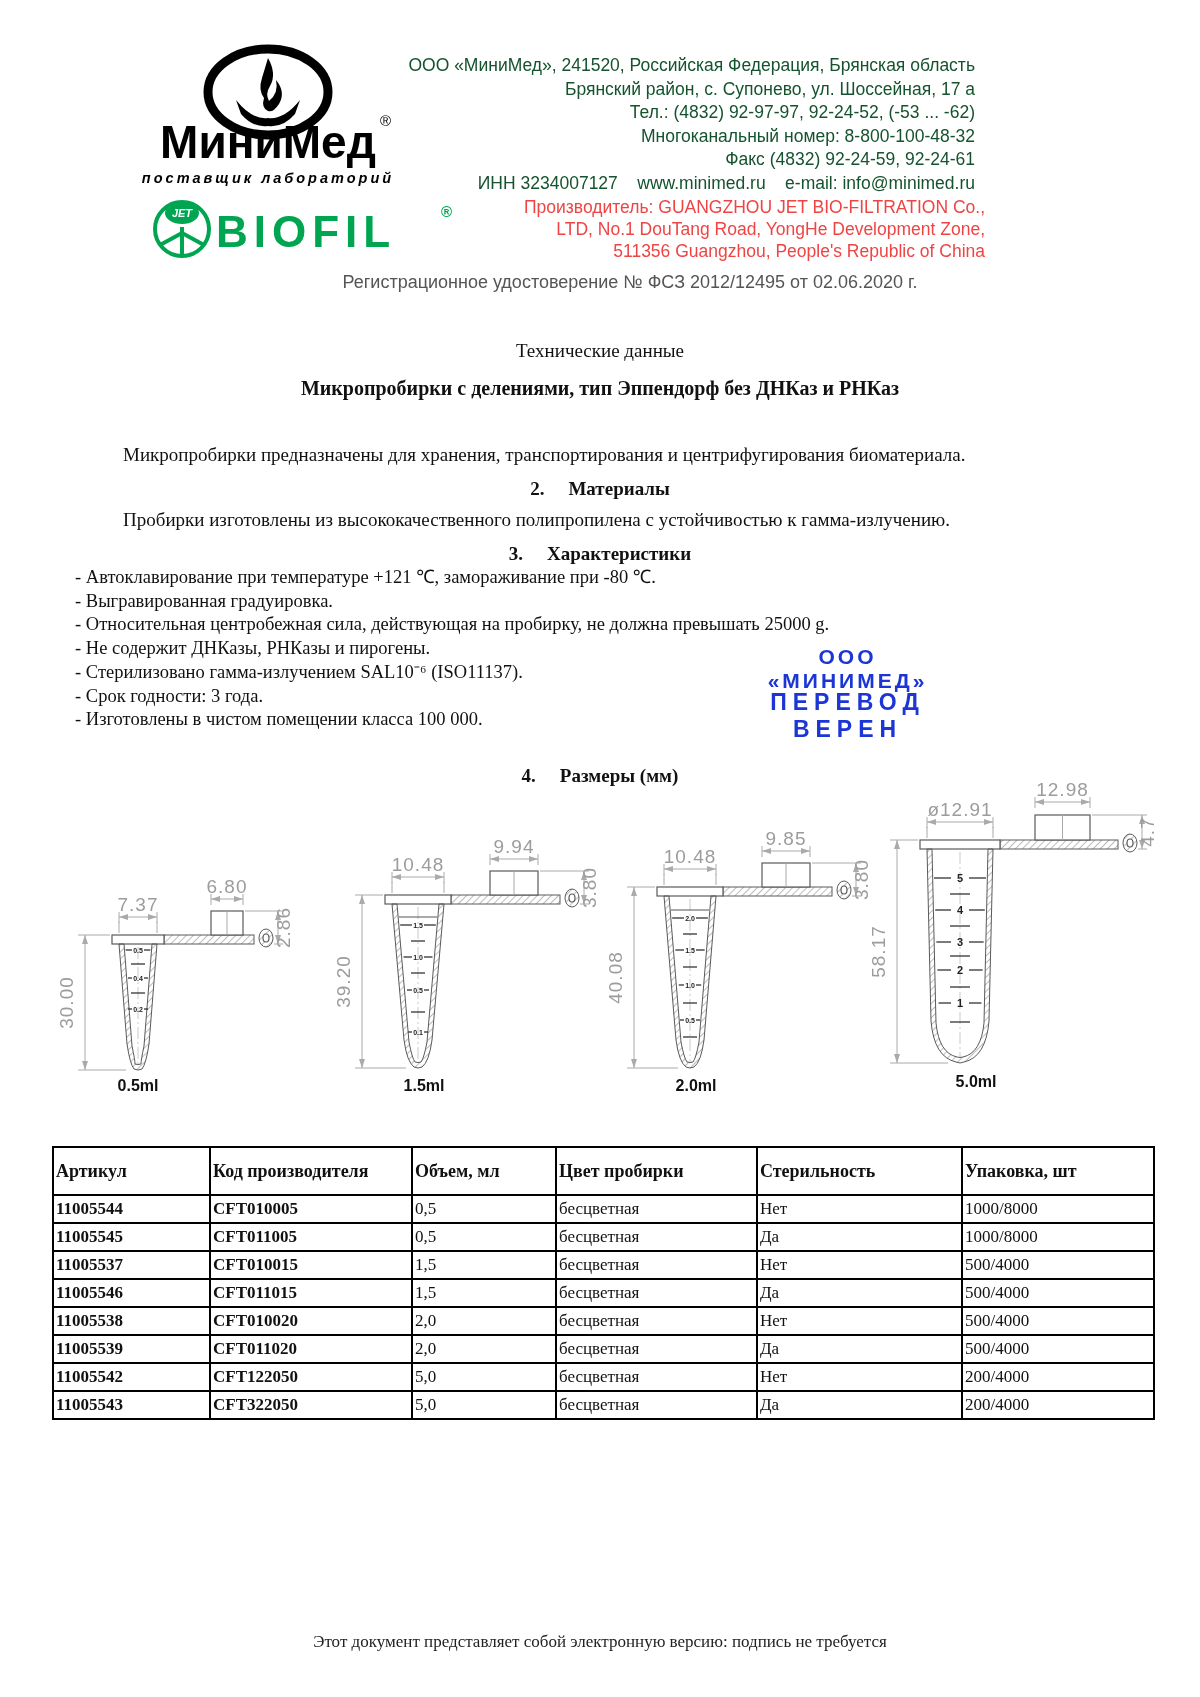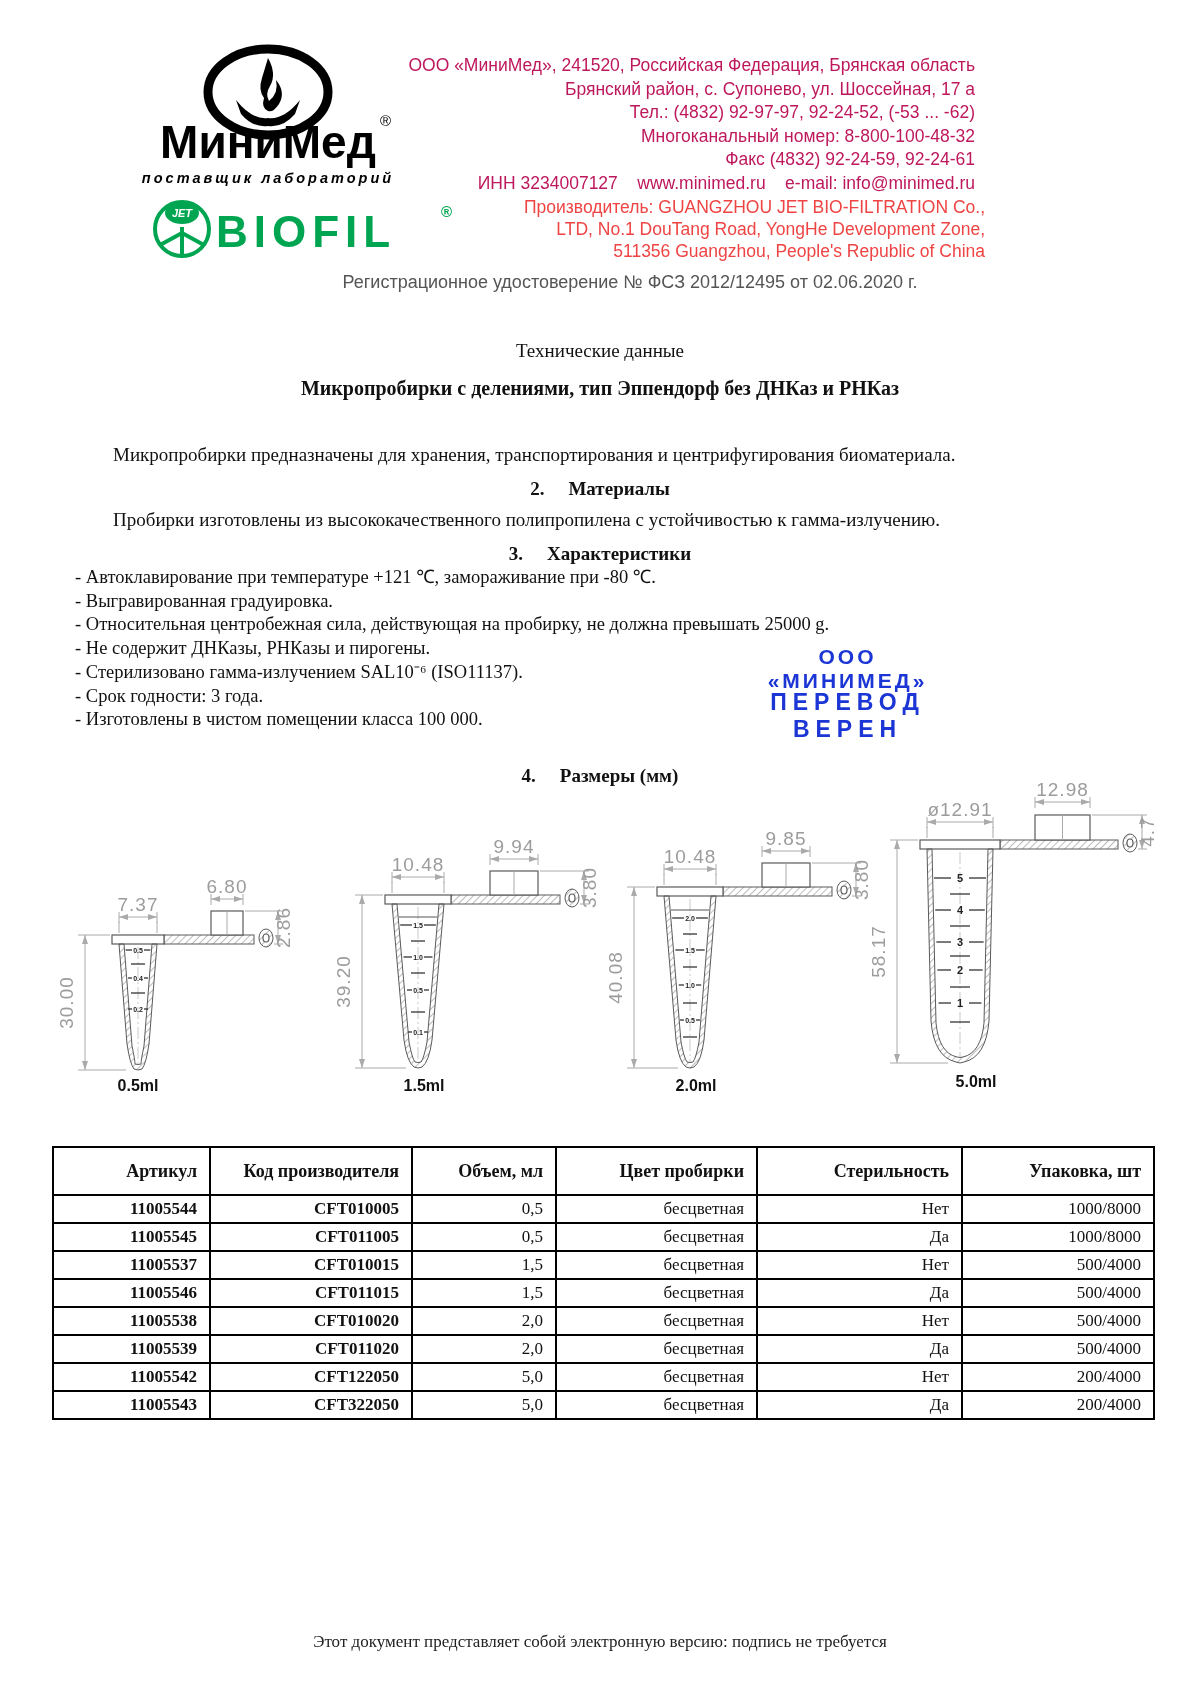--- a/index.html
+++ b/index.html
@@ -1,40 +1,40 @@
 <!DOCTYPE html>
 <html><head>
 <meta charset="utf-8">
 <style>
   html,body{margin:0;padding:0;background:#fff;}
   .page{position:relative;width:1200px;height:1697px;background:#fff;overflow:hidden;
         font-family:"Liberation Serif",serif;color:#111;}
   .abs{position:absolute;}
   
   .contact{position:absolute;top:54px;right:225px;text-align:right;
-           font-family:"Liberation Sans",sans-serif;font-size:17.5px;line-height:23.5px;color:#be185d;}
+           font-family:"Liberation Sans",sans-serif;font-size:17.5px;line-height:23.5px;color:#14532d;}
   .manu{position:absolute;top:196px;right:215px;text-align:right;
         font-family:"Liberation Sans",sans-serif;font-size:17.5px;line-height:22px;color:#ef4444;}
   .reg{position:absolute;top:272px;left:160px;width:940px;text-align:center;
        font-family:"Liberation Sans",sans-serif;font-size:18px;color:#555;}
   
   .title{position:absolute;top:340px;left:0;width:100%;text-align:center;font-weight:normal;font-size:19px;}
   .subtitle{position:absolute;top:377px;left:0;width:100%;text-align:center;font-weight:bold;font-size:20px;}
   .sec-h{position:absolute;left:0;width:100%;text-align:center;font-weight:bold;font-size:19px;}
   .sec-h .gap{margin-left:24px;}
-  .body-p{position:absolute;left:65px;width:1055px;font-size:19px;text-indent:48px;}
+  .body-p{position:absolute;left:75px;width:1055px;font-size:19px;text-indent:48px;}
   .bullets{position:absolute;left:75px;top:566px;width:1080px;font-size:18.5px;line-height:23.7px;}
   .stamp{position:absolute;left:740px;width:215px;text-align:center;color:#1c36d6;
          font-family:"Liberation Sans",sans-serif;font-weight:bold;}
   .stamp1{top:645px;font-size:21px;letter-spacing:3px;}
   .stamp2{top:689px;font-size:23px;letter-spacing:6px;}
   
   .spec{position:absolute;left:52px;top:1146px;border-collapse:collapse;table-layout:fixed;
         font-family:"Liberation Serif",serif;}
-  .spec th,.spec td{border:2.5px solid #000;text-align:right;padding:0 12px;overflow:hidden;}
+  .spec th,.spec td{border:2.5px solid #000;text-align:left;padding:0 2px;overflow:hidden;}
   .spec th{height:46px;font-size:18px;font-weight:bold;line-height:21px;}
   .spec td{height:26px;font-size:17px;}
   .spec td.b{font-weight:bold;}
   .footer{position:absolute;top:1632px;left:0;width:100%;text-align:center;font-size:17px;color:#222;}
   
   #dwg{position:absolute;left:0;top:725px;}
   .dl{stroke:#aaa;stroke-width:1;}
   .ar{fill:#aaa;}
   .dt{fill:#9c9c9c;font-family:"Liberation Sans",sans-serif;font-size:19px;letter-spacing:1px;}
   .wall{fill:url(#h);stroke:#5a5a5a;stroke-width:1;}

